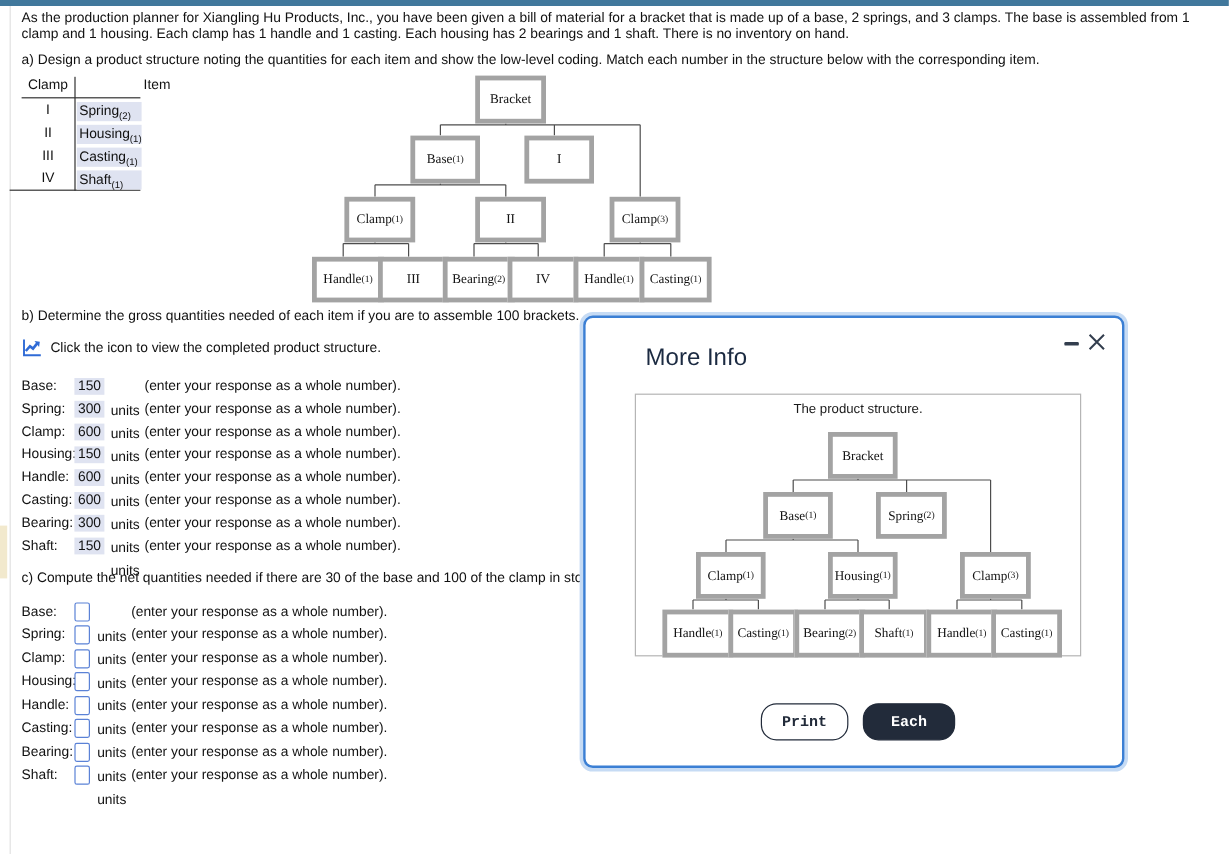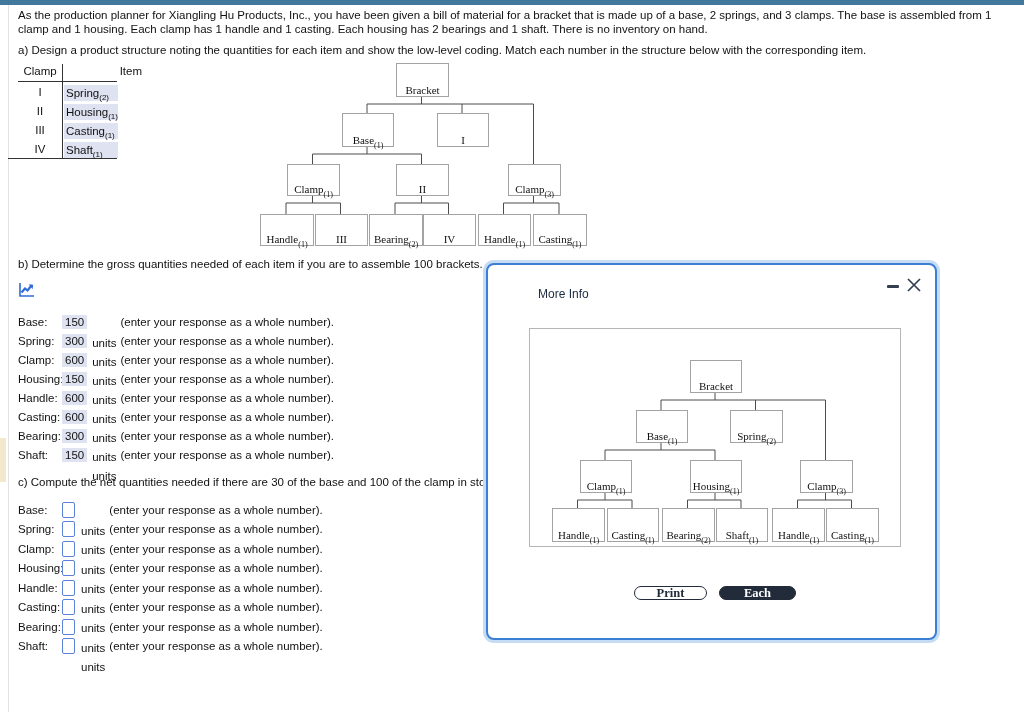--- a/index.html
+++ b/index.html
@@ -24,22 +24,22 @@
   .mtable .bline{position:absolute;left:-10px;top:94px;width:109px;height:1px;background:#333;}
   .mtable .hdr-num{position:absolute;left:0;top:1px;width:44px;text-align:center;}
   .mtable .hdr-item{position:absolute;left:30px;top:1px;width:52px;text-align:right;margin-left:42px;}
   .mrow-num{position:absolute;width:44px;text-align:center;}
   .mrow-item{position:absolute;left:46px;width:52px;height:16px;background:#dfe3f1;padding-left:2px;line-height:16px;}
   .mrow-item sub{font-size:8px;}
   
   .tree{position:absolute;}
   .tree svg{position:absolute;left:0;top:0;}
   .tnode{
-    position:absolute;border:1px solid #a3a3a3;background:#fff;
-    display:flex;align-items:flex-end;justify-content:center;
+    position:absolute;border:4px solid #a3a3a3;background:#fff;
+    display:flex;align-items:center;justify-content:center;
     font-family:"Liberation Serif", serif;font-size:11px;white-space:nowrap;
   }
   .tnode sub{font-size:8px;line-height:0;}
   
   .part-b-head{left:18px;top:258px;width:900px;}
   .icon-row{left:18px;top:282px;display:flex;align-items:center;}
   .chart-icon{width:17px;height:16px;margin-right:7px;cursor:pointer;}
   .b-rows{left:18px;top:312px;}
   .q-row{display:flex;align-items:center;height:19px;}
   .q-label{width:44px;}
@@ -53,28 +53,28 @@
   .c-input{
     width:11px;height:14px;border:1px solid #5b82d6;border-radius:2px;
     margin-right:6px;padding:0;font-size:11px;text-align:center;background:#fff;
   }
   
   .modal{
     left:486px;top:263px;width:447px;height:373px;background:#fff;
     border:2px solid #3b7fd4;border-radius:8px;
     box-shadow:0 0 0 3px #c6dbf4;
   }
-  .modal-title{position:absolute;left:50px;top:22px;font-size:12px;color:#1b2a41;}
+  .modal-title{position:absolute;left:50px;top:22px;font-size:20px;color:#1b2a41;}
   .min-btn{position:absolute;left:399px;top:20px;width:12px;height:3px;background:#333e4e;border-radius:1px;cursor:pointer;}
   .close-btn{position:absolute;left:417px;top:11px;width:18px;height:18px;cursor:pointer;}
   .inner-box{position:absolute;left:41px;top:63px;width:370px;height:217px;border:1px solid #b5b5b5;background:#fff;}
   .inner-title{position:absolute;left:0;top:6px;width:100%;text-align:center;font-size:11px;color:#1a1a1a;}
   .pill{
-    position:absolute;top:321px;height:14px;border-radius:13px;
-    font-family:Liberation Serif, serif;font-size:12.5px;font-weight:600;
+    position:absolute;top:321px;height:31px;border-radius:13px;
+    font-family:Liberation Mono, monospace;font-size:12.5px;font-weight:600;
     display:flex;align-items:center;justify-content:center;cursor:pointer;box-sizing:border-box;
   }
   .print-btn{left:146px;width:73px;background:#fff;border:1.5px solid #222b3a;color:#222b3a;}
   .done-btn{left:231px;width:77px;background:#222b3a;border:1.5px solid #222b3a;color:#fff;}
 </style>
 </head>
 <body>
 
 <div class="abs topbar"></div>
 <div class="abs left-rule"></div>
@@ -153,20 +153,21 @@
     </div>
 </div>
 
 <div class="abs part-b-head">b) Determine the gross quantities needed of each item if you are to assemble 100 brackets.</div>
 <div class="abs icon-row">
   <svg class="chart-icon" viewBox="0 0 17 16">
     <path d="M2 1 V14 H16" stroke="#2f6bd6" stroke-width="1.6" fill="none"></path>
     <path d="M3.5 10.5 L7 6.5 L9.5 8.5 L13.5 3.5" stroke="#2f6bd6" stroke-width="2.2" fill="none"></path>
     <path d="M10.5 2.5 L15 2.5 L15 7" fill="#2f6bd6" stroke="none" transform="rotate(8 13 4)"></path>
   </svg>
+  <span>Click the icon to view the completed product structure.</span>
 </div>
 <div class="abs b-rows">
   <div class="q-row">
     <span class="q-label">Base:</span>
     <span class="q-value">150</span>
     <span class="q-units">units</span>
     <span class="q-note">(enter your response as a whole number).</span>
   </div>
   <div class="q-row">
     <span class="q-label">Spring:</span>
@@ -264,20 +265,21 @@
   </div>
 </div>
 
 <div class="abs modal">
   <div class="modal-title">More Info</div>
   <div class="min-btn"></div>
   <svg class="close-btn" viewBox="0 0 18 18">
     <path d="M3 3 L15 15 M15 3 L3 15" stroke="#333e4e" stroke-width="1.7" fill="none"></path>
   </svg>
   <div class="inner-box">
+    <div class="inner-title">The product structure.</div>
     <div class="tree" style="left:0;top:0;width:370px;height:217px;">
       <svg width="370" height="217" viewBox="0 0 370 217">
         <path d="M185 62 V71 M131 71 H295.5 M131 71 V81 M225.5 71 V81 M295.5 71 V131 M131 112 V121 M75 121 H185 M75 121 V131 M185 121 V131 M75 162 V171 M47.5 171 H102 M47.5 171 V179 M102 171 V179 M185 162 V171 M157.5 171 H211 M157.5 171 V179 M211 171 V179 M295.5 162 V171 M267.5 171 H321.5 M267.5 171 V179 M321.5 171 V179" stroke="#4d4d4d" stroke-width="1" fill="none"></path>
       </svg>
       <div class="tnode" style="left:160px;top:31px;width:50px;height:31px;">
           <span>Bracket</span>
           <sub></sub>
         </div>
       <div class="tnode" style="left:106px;top:81px;width:50px;height:31px;">
           <span>Base</span>

